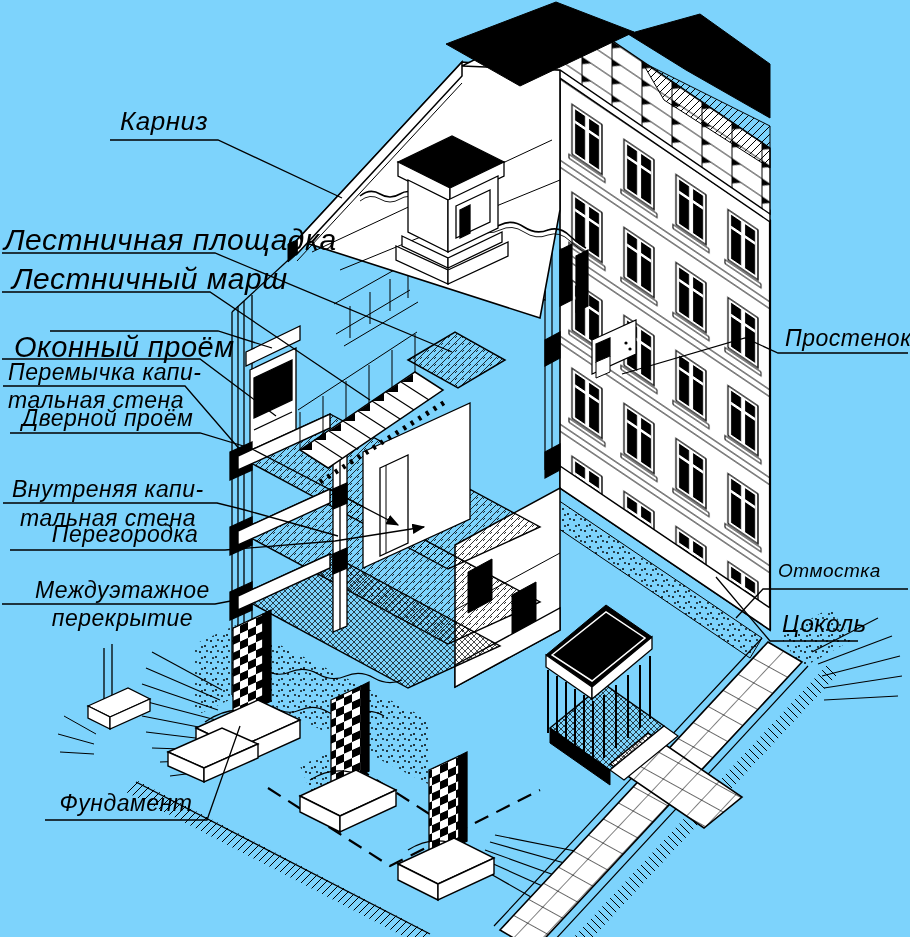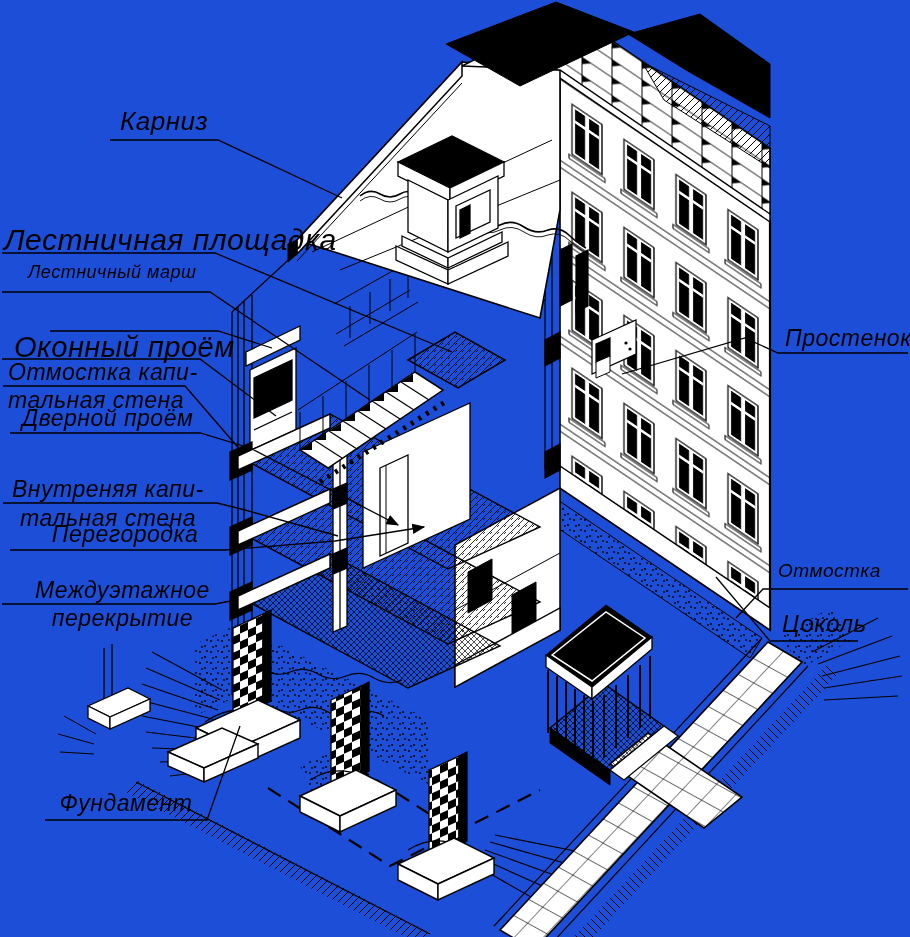--- a/index.html
+++ b/index.html
@@ -1,16 +1,16 @@
 <!DOCTYPE html>
 <html><head>
 <meta charset="utf-8">
 <style>
   html,body{margin:0;padding:0;background:#fff;}
-  #stage{position:relative;width:910px;height:937px;background:#1d4ed8;overflow:hidden;
+  #stage{position:relative;width:910px;height:937px;background:#7dd3fc;overflow:hidden;
          font-family:"Liberation Sans",sans-serif;}
   #drawing{position:absolute;left:0;top:0;}
   .lbl{position:absolute;color:#000;font-style:italic;font-weight:500;
        white-space:nowrap;letter-spacing:0.5px;line-height:1.05;}
   .c{text-align:center;}
 </style>
 </head>
 <body>
 
 <div id="stage">
@@ -320,23 +320,23 @@
   <polyline points="2,604 215,604 236,600"></polyline>
   <polyline points="45,820 207,820 240,726"></polyline>
   <polyline points="908,353 778,353 745,338 622,374"></polyline>
   <polyline points="908,589 763,589 736,618"></polyline>
   <polyline points="858,641 770,641 716,577"></polyline>
 </g>
 </svg>
 
 <div class="lbl c" style="left:108px;top:108px;width:112px;font-size:26px;">Карниз</div>
 <div class="lbl" style="left:4px;top:224px;font-size:30px;">Лестничная площадка</div>
-<div class="lbl" style="left:28px;top:263px;font-size:18px;">Лестничный марш</div>
+<div class="lbl" style="left:12px;top:263px;font-size:30px;">Лестничный марш</div>
 <div class="lbl" style="left:14px;top:332px;font-size:29px;">Оконный проём</div>
-<div class="lbl" style="left:8px;top:360px;font-size:23px;">Отмостка капи-</div>
+<div class="lbl" style="left:8px;top:360px;font-size:23px;">Перемычка капи-</div>
 <div class="lbl" style="left:8px;top:388px;font-size:23px;">тальная стена</div>
 <div class="lbl" style="left:22px;top:406px;font-size:23px;">Дверной проём</div>
 <div class="lbl" style="left:12px;top:477px;font-size:23px;">Внутреняя капи-</div>
 <div class="lbl" style="left:20px;top:506px;font-size:23px;">тальная стена</div>
 <div class="lbl c" style="left:45px;top:522px;width:160px;font-size:23px;">Перегородка</div>
 <div class="lbl c" style="left:30px;top:578px;width:185px;font-size:23px;">Междуэтажное</div>
 <div class="lbl c" style="left:45px;top:791px;width:162px;font-size:23px;">Фундамент</div>
 <div class="lbl c" style="left:40px;top:606px;width:165px;font-size:23px;">перекрытие</div>
 <div class="lbl" style="left:785px;top:326px;font-size:23px;">Простенок</div>
 <div class="lbl" style="left:778px;top:561px;font-size:19px;">Отмостка</div>

